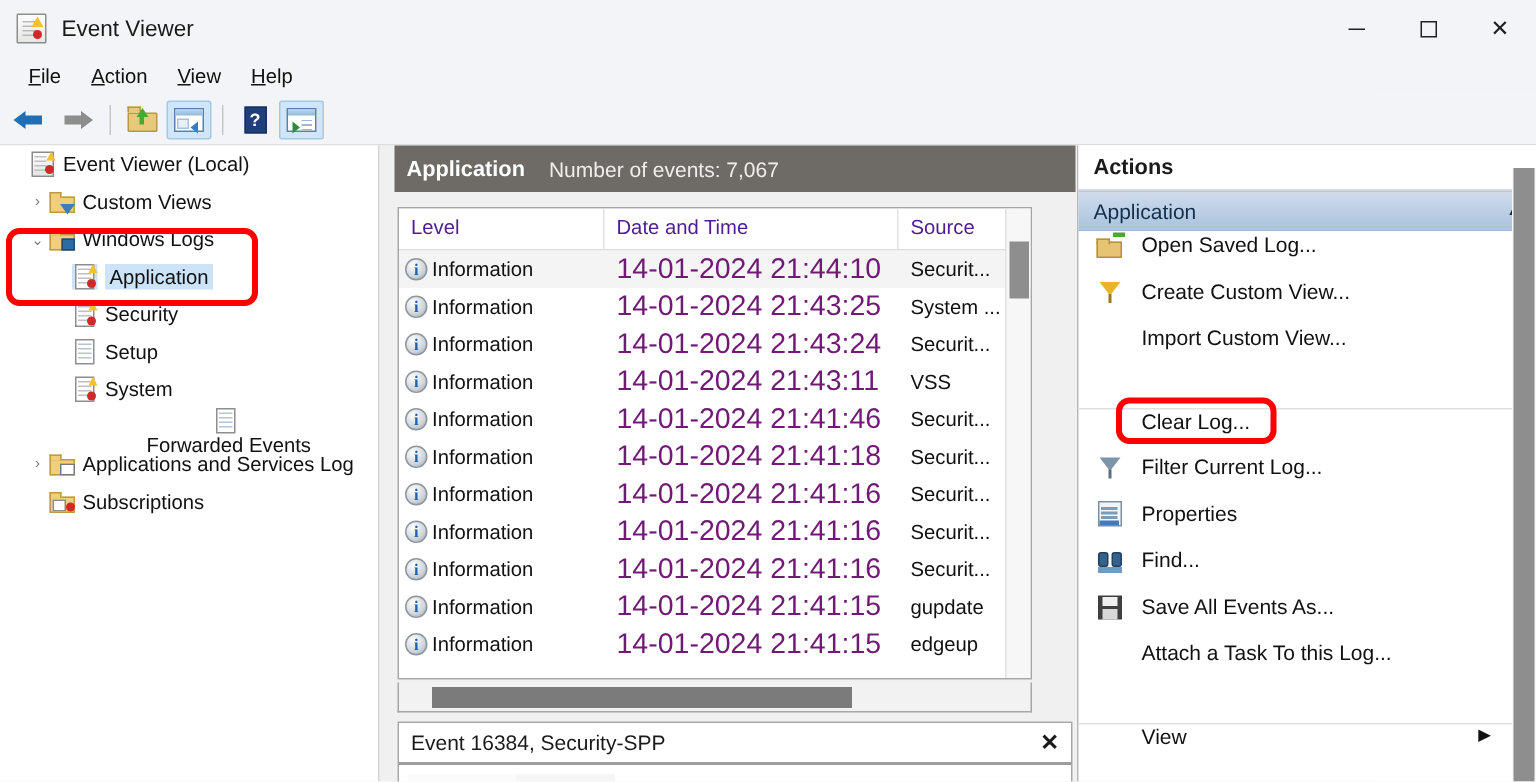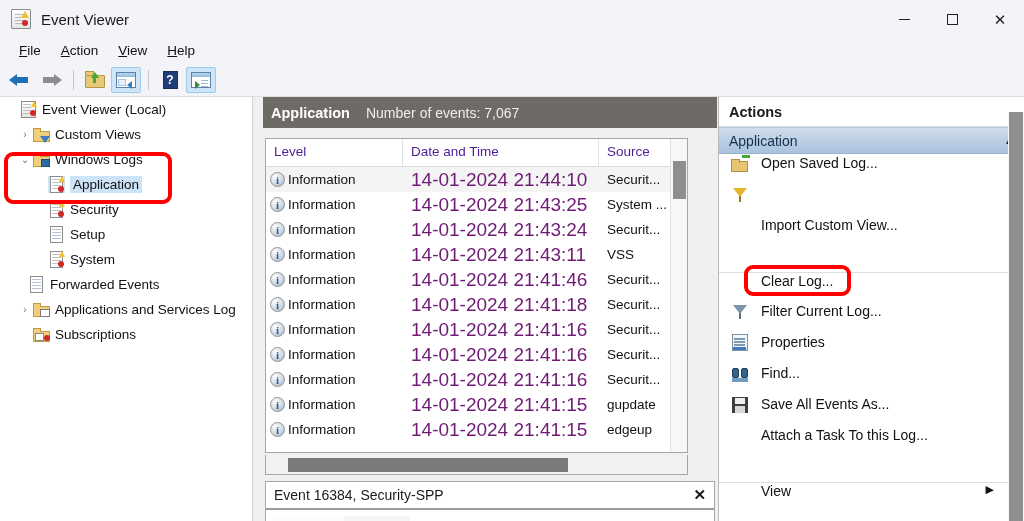--- a/index.html
+++ b/index.html
@@ -410,21 +410,21 @@
             <span class="l l1"></span>
             <span class="l l2"></span>
             <span class="l l3"></span>
             <span class="l l4"></span>
             <span class="wa"></span>
             <span class="er"></span>
           </span>
         <span class="lbl">System</span>
       </div>
 
-      <div class="tree-row" style="padding-left:28px;">
+      <div class="tree-row" style="padding-left:48px;flex-direction:column;">
         <span class="ti doc">
             <span class="d"></span>
             <span class="l l1"></span>
             <span class="l l2"></span>
             <span class="l l3"></span>
             <span class="l l4"></span>
           </span>
         <span class="lbl">Forwarded Events</span>
       </div>
 
@@ -590,20 +590,21 @@
               <span class="ft"></span>
               <span class="gb"></span>
             </span>
           <span class="alabel">Open Saved Log...</span>
         </div>
         <div class="arow">
           <span class="aic funnel">
               <span class="f"></span>
               <span class="s"></span>
             </span>
+          <span class="alabel">Create Custom View...</span>
         </div>
         <div class="arow">
           <span class="aic"></span>
           <span class="alabel">Import Custom View...</span>
         </div>
         <div class="arow divider-top">
           <span class="aic"></span>
           <span class="alabel">Clear Log...</span>
         </div>
         <div class="arow">

